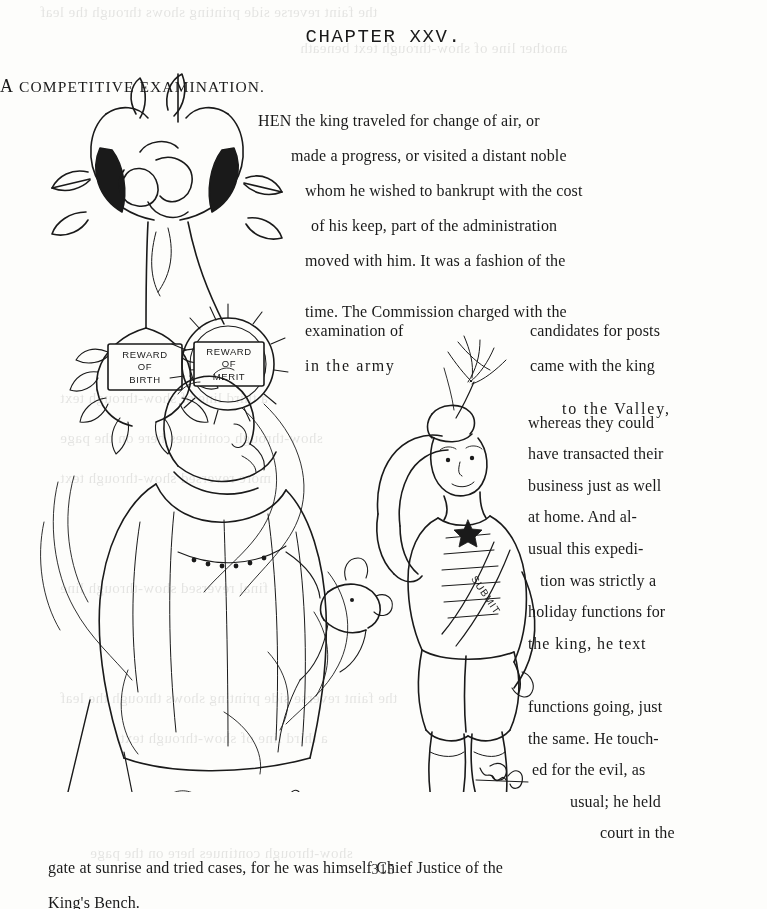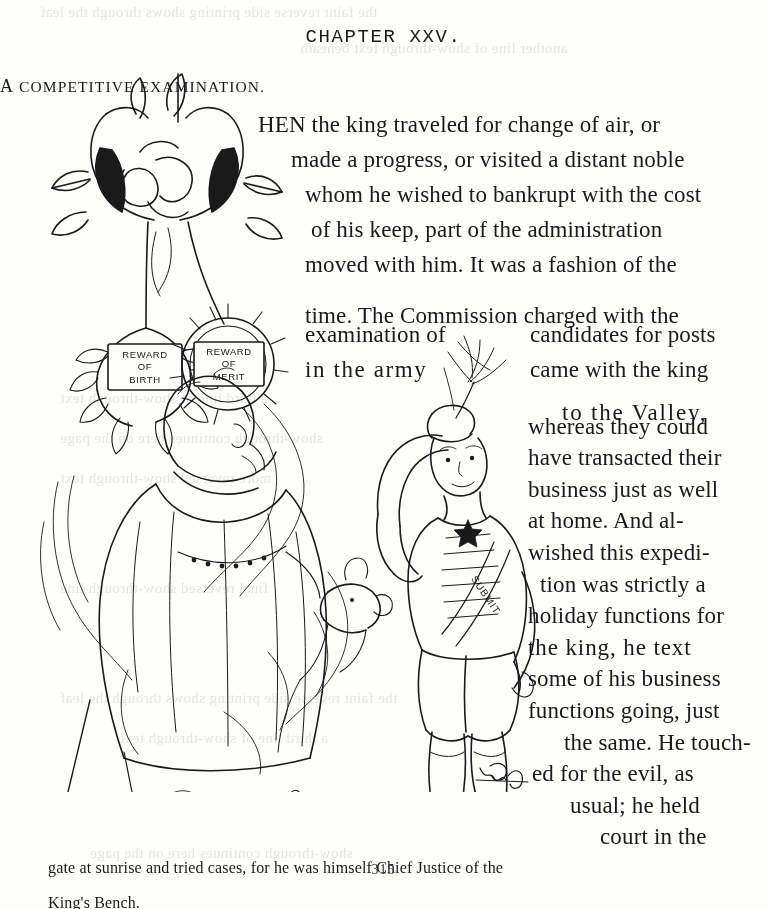--- a/index.html
+++ b/index.html
@@ -53,21 +53,21 @@
     width: 767px;
     font-size: 15.5px;
     letter-spacing: 1.1px;
     font-family: "Liberation Serif", serif;
   }
   #chapter-subtitle .big { font-size: 18px; }
 
   .line {
     position: absolute;
     white-space: nowrap;
-    font-size: 23px;
+    font-size: 16px;
     letter-spacing: 0.15px;
   }
 
   .bottomline {
     position: absolute;
     white-space: nowrap;
     font-size: 16px;
     letter-spacing: 0.15px;
   }
 
@@ -358,27 +358,26 @@
   <div class="line" style="left:305px; top:322px;">examination of</div>
   <div class="line" style="left:530px; top:322px;">candidates for posts</div>
   <div class="line" style="left:305px; top:357px; letter-spacing:1.6px;">in the army</div>
   <div class="line" style="left:530px; top:357px;">came with the king</div>
 
   <div class="line" style="left: 562px; top: 382px; letter-spacing: 1.8px; margin-top: 18px;">to the Valley,</div>
   <div class="line" style="left: 528px; top: 413.6px;">whereas they could</div>
   <div class="line" style="left: 528px; top: 445.2px;">have transacted their</div>
   <div class="line" style="left: 528px; top: 476.8px;">business just as well</div>
   <div class="line" style="left: 528px; top: 508.4px;">at home.  And al-</div>
-  <div class="line" style="left: 528px; top: 540px;">wished this expedi-</div>
+  <div class="line" style="left: 528px; top: 540px;">usual this expedi-</div>
   <div class="line" style="left: 540px; top: 571.6px;">tion was strictly a</div>
   <div class="line" style="left: 528px; top: 603.2px;">holiday functions for</div>
   <div class="line" style="left: 528px; top: 634.8px; letter-spacing: 0.9px;">the king, he text</div>
-  <div class="line" style="left: 528px; top: 666.4px;">some of his business</div>
   <div class="line" style="left: 528px; top: 698px;">functions going, just</div>
-  <div class="line" style="left: 528px; top: 729.6px; margin-left: 36px;">the same.  He touch-</div>
+  <div class="line" style="left: 528px; top: 729.6px;">the same.  He touch-</div>
   <div class="line" style="left: 532px; top: 761.2px;">ed for the evil, as</div>
   <div class="line" style="left: 570px; top: 792.8px;">usual; he held</div>
 
   <div class="line" style="left: 600px; top: 824.4px;">court in the</div>
 
   <div class="bottomline" style="left: 48px; top: 859.4px;">gate at sunrise and tried cases, for he was himself Chief Justice of the</div>
   <div class="bottomline" style="left: 48px; top: 894.4px;">King's Bench.</div>
 
   <div id="folio">315</div>
 </div>

